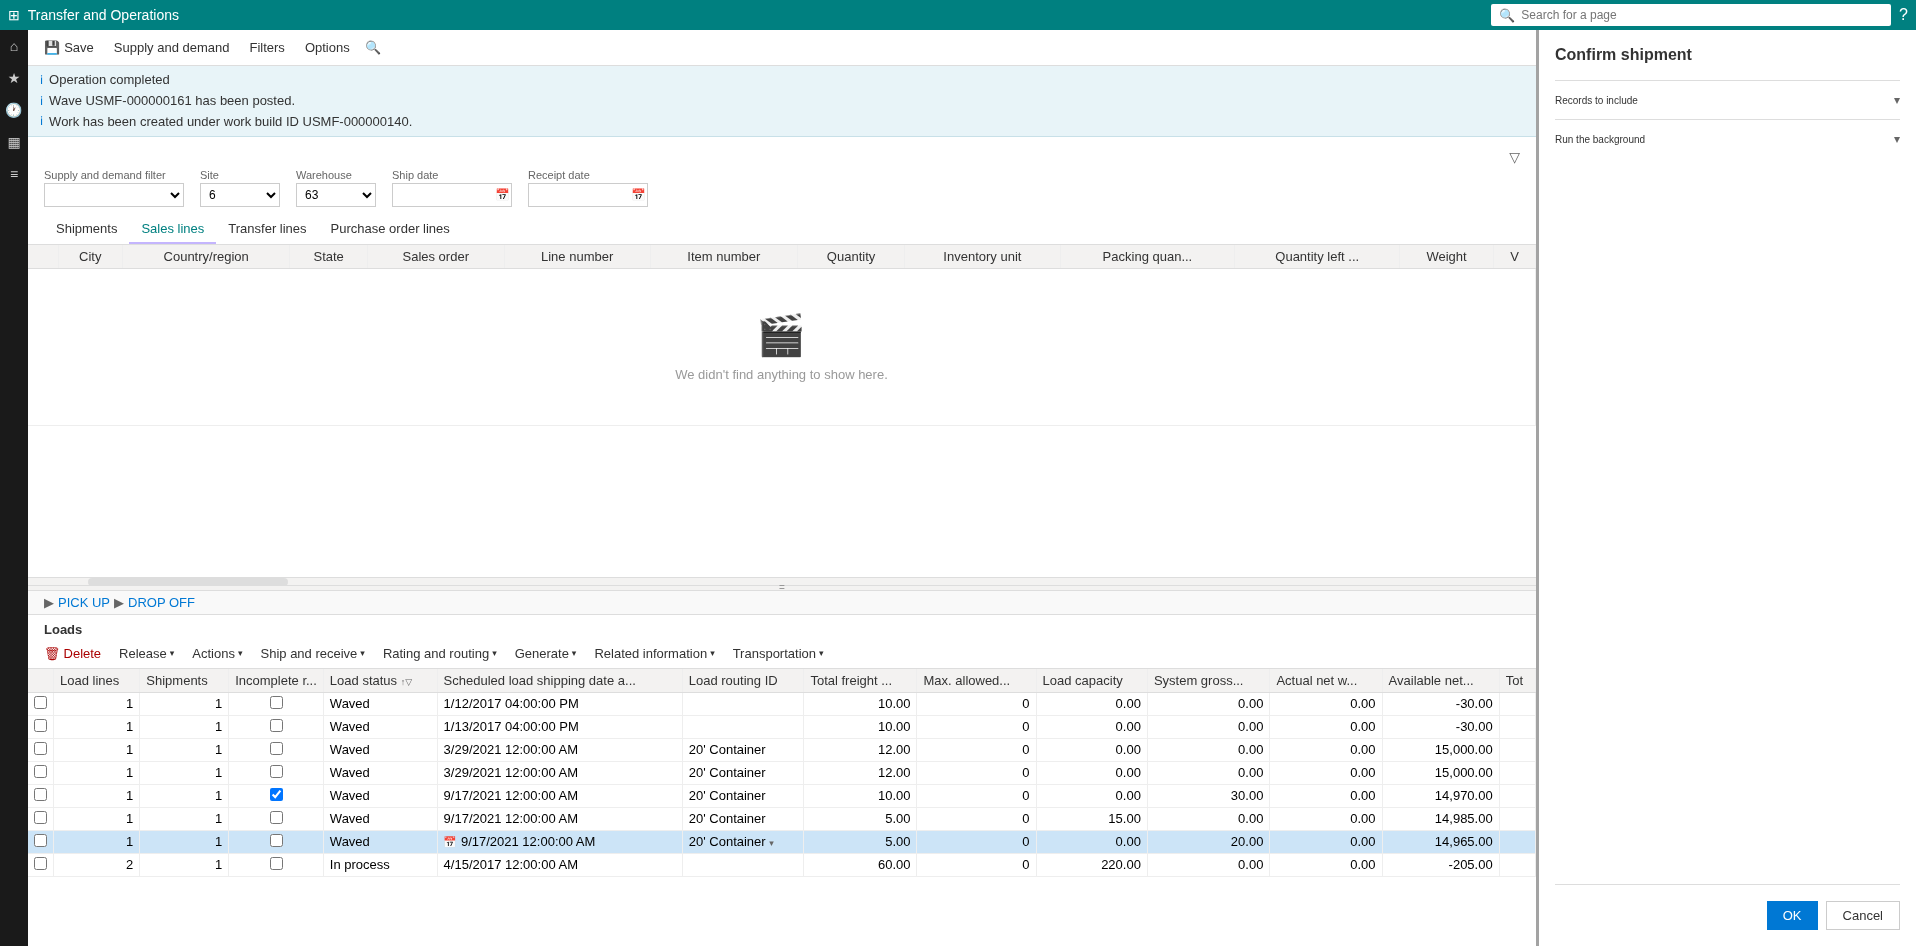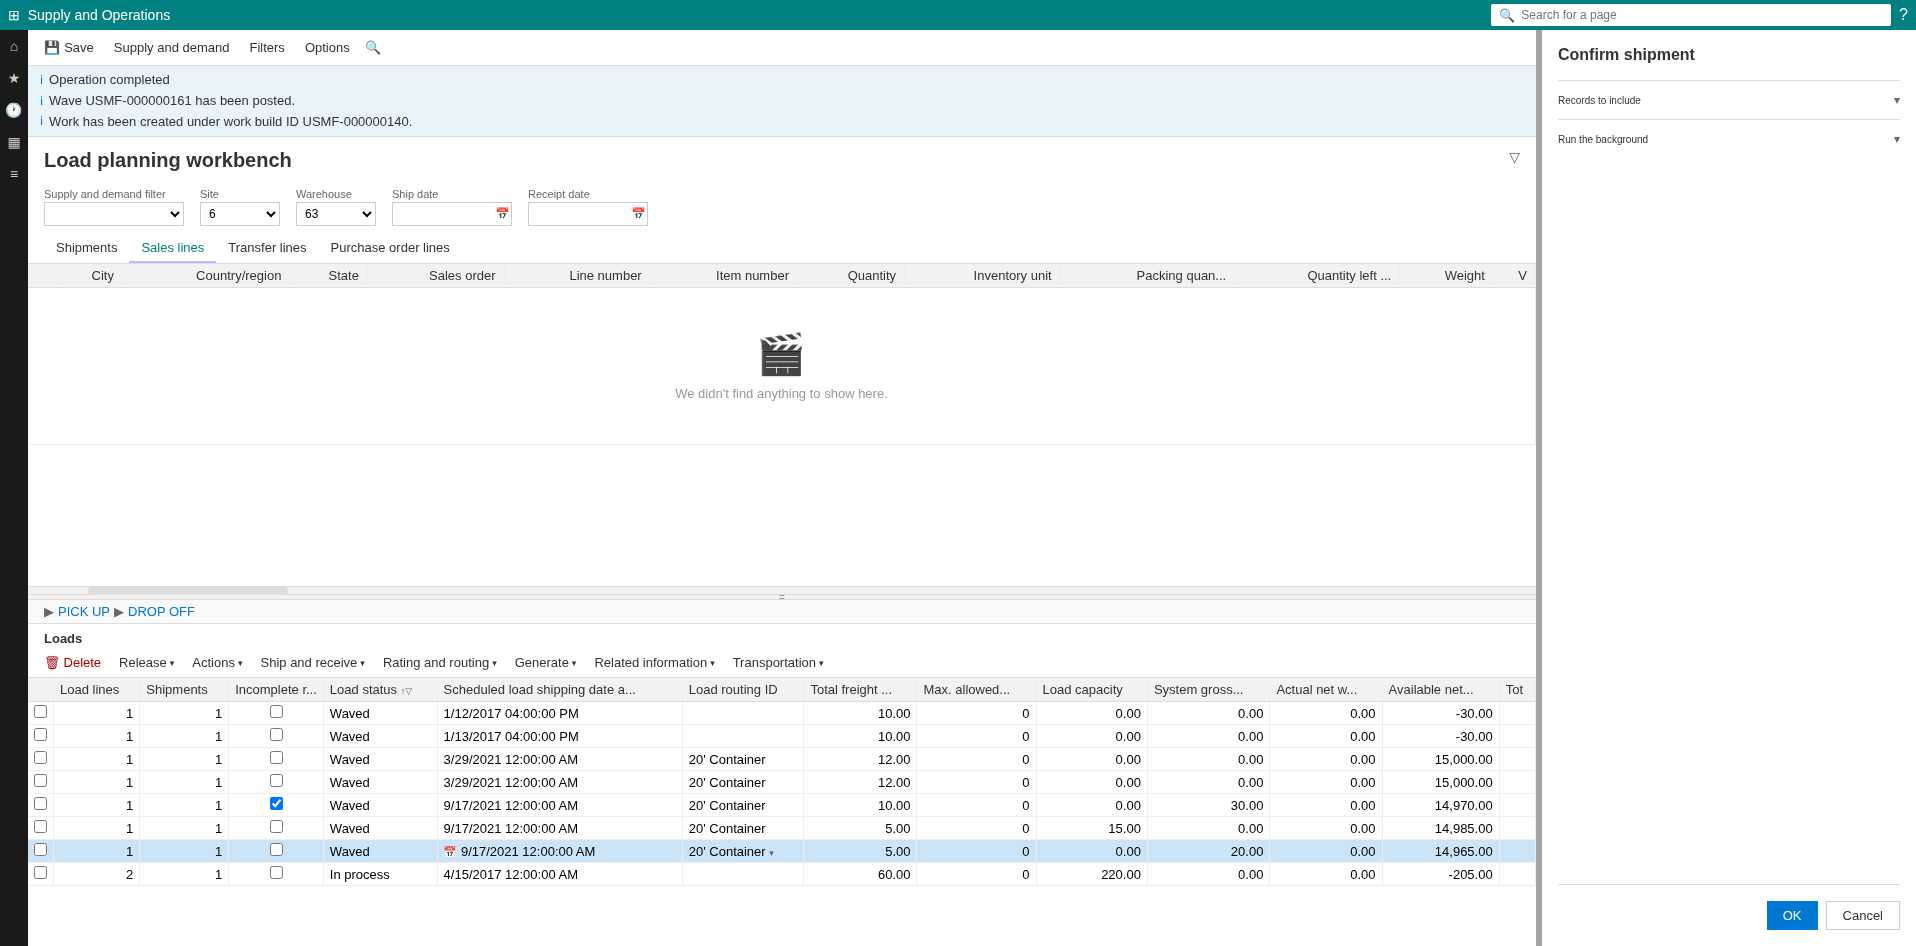--- a/index.html
+++ b/index.html
@@ -204,21 +204,21 @@
     .grid-table {
       width: 100%;
       border-collapse: collapse;
       font-size: 12px;
     }
     .grid-table th {
       background: #f3f2f1;
       border-bottom: 1px solid #ddd;
       border-right: 1px solid #eee;
       padding: 4px 8px;
-      text-align: right;
+      text-align: center;
       font-weight: 500;
       color: #333;
       white-space: nowrap;
       position: sticky;
       top: 0;
     }
     .grid-table td {
       border-bottom: 1px solid #eee;
       border-right: 1px solid #eee;
       padding: 3px 8px;
@@ -353,21 +353,21 @@
       white-space: nowrap;
     }
     .loads-table tr.selected td { background: #cce4f7; }
     .loads-table td.num { text-align: right; }
     .sort-icon { font-size: 9px; color: #666; }
 
     
     .right-panel {
       width: 380px;
       background: white;
-      border-left: 6px solid #a3a3a3;
+      border-left: 3px solid #a3a3a3;
       display: flex;
       flex-direction: column;
       padding: 16px;
     }
     .right-panel-title {
       font-size: 16px;
       font-weight: 600;
       color: #333;
       margin-bottom: 16px;
     }
@@ -443,21 +443,21 @@
       cursor: pointer;
       font-size: 12px;
       color: #666;
     }
   </style>
 </head>
 <body>
 
 <div class="top-bar">
   <span class="top-bar-grid-icon">⊞</span>
-  <span class="top-bar-title">Supply and Operations</span>
+  <span class="top-bar-title">Transfer and Operations</span>
   <div class="top-bar-search">
     <span>🔍</span>
     <input type="text" placeholder="Search for a page" style="">
   </div>
   <span class="top-bar-help">?</span>
 </div>
 
 <div class="main-layout">
 
   <div class="left-sidebar">
@@ -498,21 +498,20 @@
       </div>
       <div class="notification-item">
         <span class="notif-icon">ℹ</span>
         <span>Work has been created under work build ID USMF-000000140.</span>
       </div>
     </div>
 
     <div class="page-content">
       <div class="page-header">
         <span style="float:right; color:#666; cursor:pointer; font-size:14px;">▽</span>
-        <div class="page-title">Load planning workbench</div>
       </div>
 
       <div class="filters-row">
         <div class="filter-group">
           <span class="filter-label">Supply and demand filter</span>
           <select class="filter-select" style="width:140px;">
             <option></option>
           </select>
         </div>
         <div class="filter-group">

